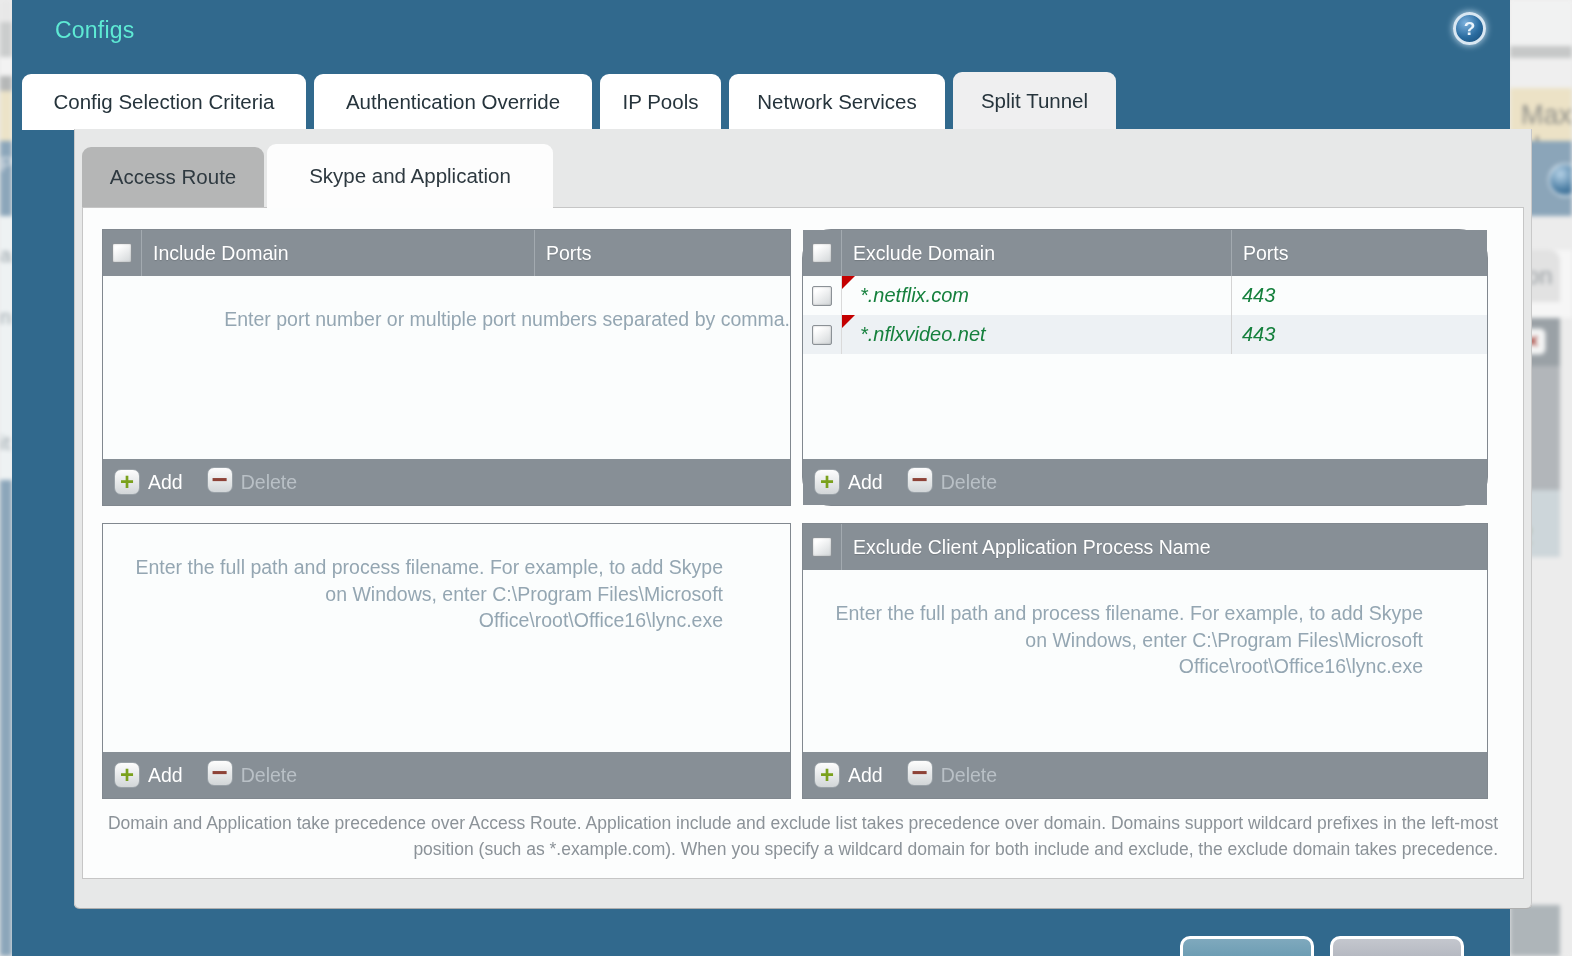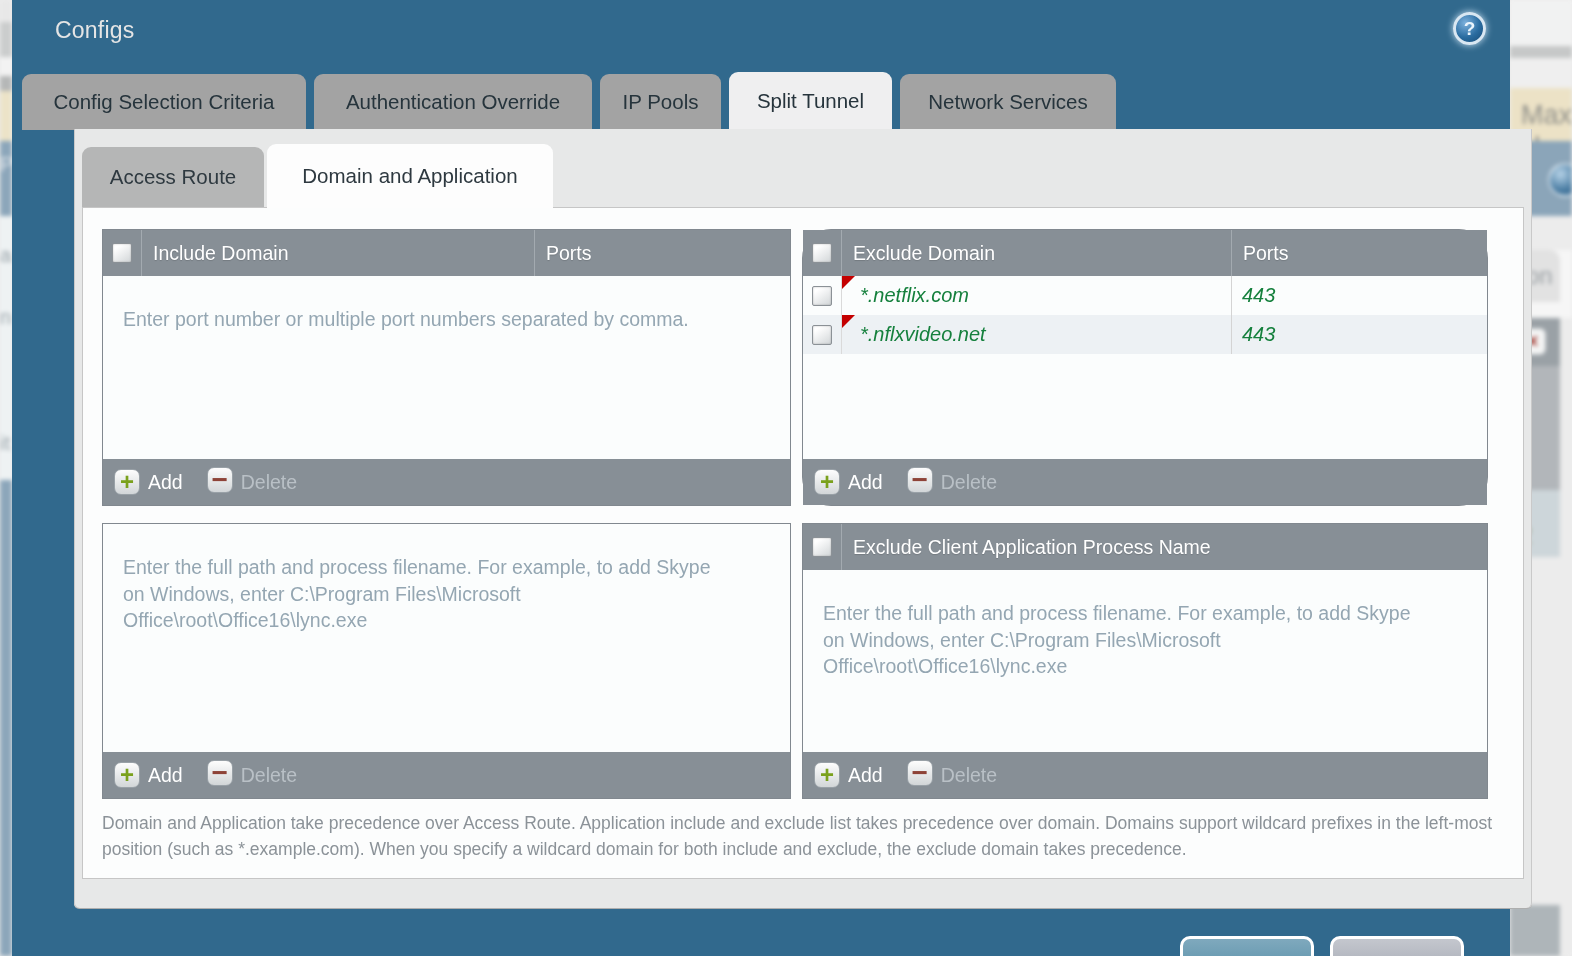--- a/index.html
+++ b/index.html
@@ -9,49 +9,49 @@
   
   .bg-strip { position:absolute; top:0; height:956px; overflow:hidden; }
   #bg-left  { left:0; width:12px; }
   #bg-right { left:1510px; width:62px; background:#ececec; }
   .seg { position:absolute; left:0; width:100%; }
   .blurry { filter:blur(2px); }
 
   
   .modal { position:absolute; left:12px; top:0; width:1498px; height:956px;
     background:#31698d; }
-  .dialog-title { position:absolute; left:43px; top:17px; color:#e5e5e5;
+  .dialog-title { position:absolute; left:43px; top:17px; color:#5eead4;
     font-size:23px; letter-spacing:0.2px; }
   .help-btn { position:absolute; left:1441px; top:12px; width:33px; height:33px;
     border-radius:50%; border:3px solid #d9e7f2;
     background:radial-gradient(circle at 35% 30%, #7db1dd, #2a6ca0 55%, #174a75);
     box-shadow:0 0 7px rgba(220,240,255,.9);
     color:#eaf4fc; font-size:19px; font-weight:bold; text-align:center;
     line-height:27px; cursor:pointer; }
 
   
   .tabs { position:absolute; left:10px; top:72px; display:flex; gap:8px; }
-  .tab { height:56px; margin-top:2px; background:#a3a3a3; border-radius:9px 9px 0 0;
+  .tab { height:56px; margin-top:2px; background:#ffffff; border-radius:9px 9px 0 0;
     display:flex; align-items:center; justify-content:center;
     font-size:20.5px; color:#26343c; cursor:pointer; }
   .tab.active { background:#efeff0; height:58px; margin-top:0; }
 
   
   .content { position:absolute; left:18px; top:129px; width:1458px; height:779px;
     background:#e7e8e8; border-radius:0 0 5px 5px;
     box-shadow:0 1px 0 #aeaeae, 1px 0 0 #c9c9c9 inset, -1px 0 0 #c9c9c9 inset;margin-left:44px; }
 
   .subtab { position:absolute; border-radius:9px 9px 0 0; display:flex;
     align-items:center; justify-content:center; font-size:20.5px; color:#2e3940;
     cursor:pointer; }
   #subtab-access { left:8px; top:18px; width:182px; height:60px; background:#b5b6b6; z-index:1; }
   #subtab-domain { left:193px; top:15px; width:286px; height:64px; background:#fdfdfd; z-index:3; }
 
   .white-panel { position:absolute; left:8px; top:78px; width:1442px; height:672px;
-    background:#fcfdfd; border:1px solid #c6c6c6; z-index:2; }
+    background:#fcfdfd; border:1px solid #c6c6c6; z-index:2;text-align:right; }
 
   
   .tbl { position:absolute; border:1px solid #81888f; display:flex;
     flex-direction:column; background:#fbfcfc; }
   .tbl-head { height:46px; background:#878f96; display:flex; align-items:stretch;
     color:#fff; flex:none; }
   .cb-cell { width:39px; flex:none; display:flex; align-items:center;
     justify-content:center; border-right:1px solid #a3aab0; }
   .checkbox { width:20px; height:20px; border:1px solid #8b9196; border-radius:2px;
     background:linear-gradient(145deg,#ffffff 20%,#d2d6d8);
@@ -155,27 +155,27 @@
 </div>
 
 <div class="modal">
   <div class="dialog-title">Configs</div>
   <div class="help-btn">?</div>
 
   <div class="tabs">
     <div class="tab" style="width:284px;">Config Selection Criteria</div>
     <div class="tab" style="width:278px;">Authentication Override</div>
     <div class="tab" style="width:121px;">IP Pools</div>
+    <div class="tab" style="width:216px;">Network Services</div>
     <div class="tab active" style="width:163px;">Split Tunnel</div>
-    <div class="tab" style="width:216px;">Network Services</div>
   </div>
 
   <div class="content">
     <div class="subtab" id="subtab-access">Access Route</div>
-    <div class="subtab" id="subtab-domain">Domain and Application</div>
+    <div class="subtab" id="subtab-domain">Skype and Application</div>
 
     <div class="white-panel">
 
       <div class="tbl" id="tbl-incl-domain">
         <div class="tbl-head">
           <div class="cb-cell">
               <div class="checkbox"></div>
             </div>
           <div class="th th-name2">Include Domain</div>
           <div class="th th-grow">Ports</div>

